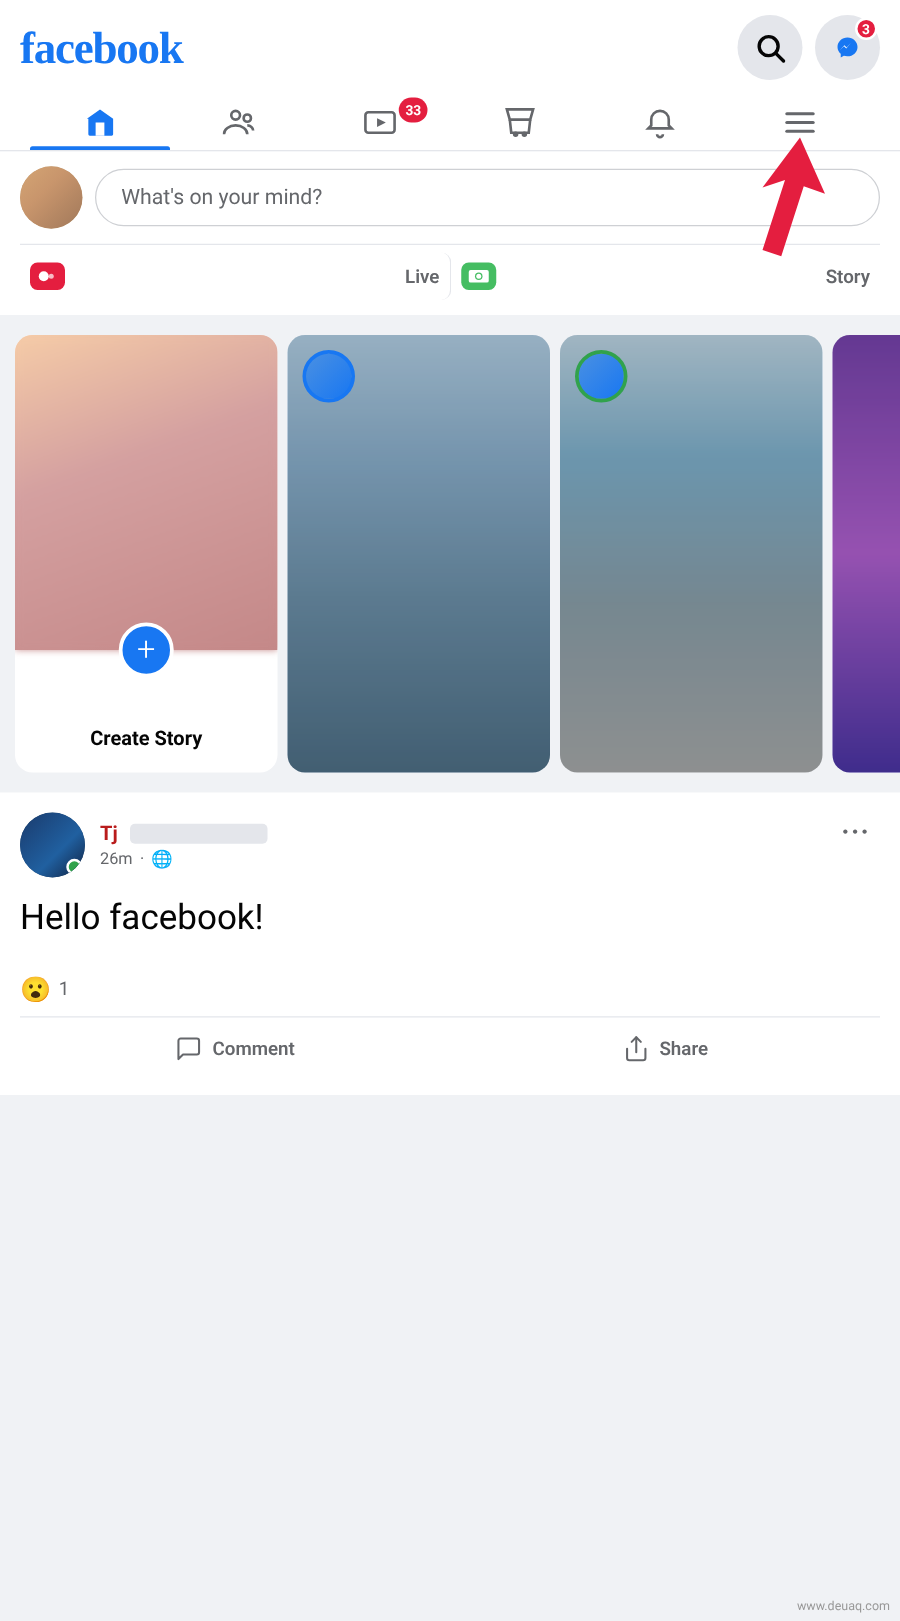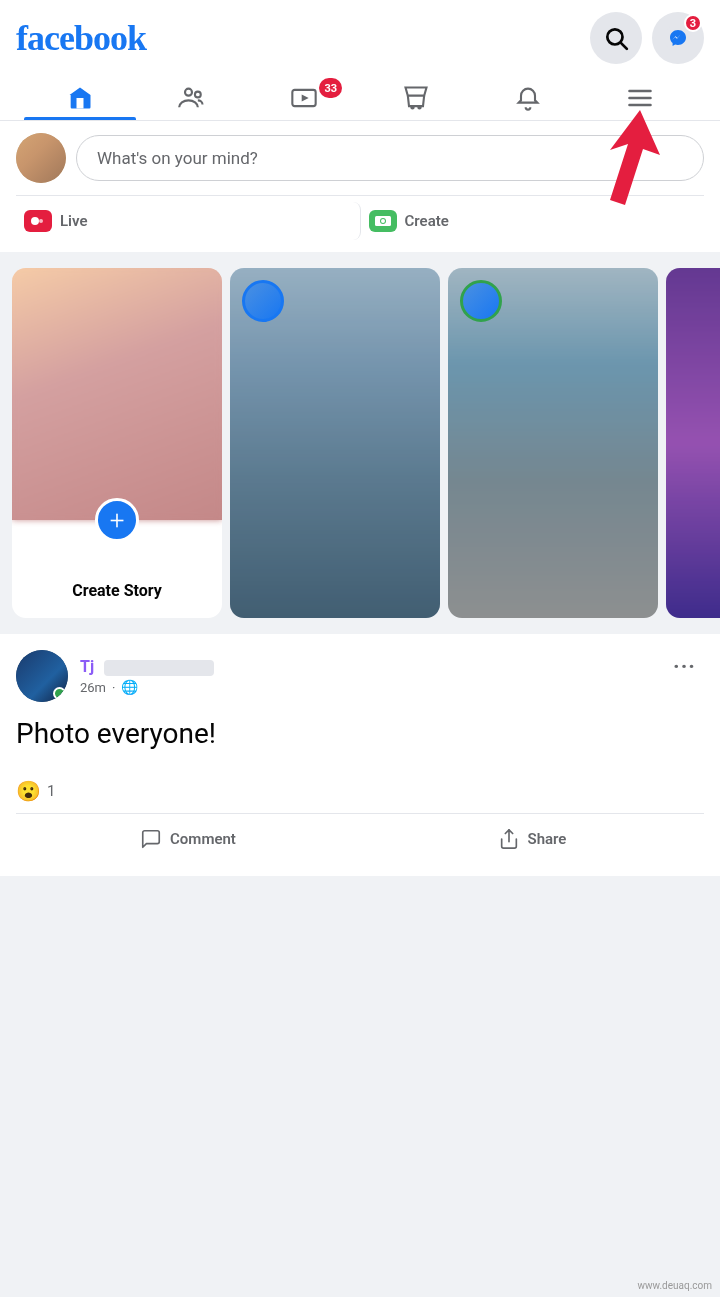--- a/index.html
+++ b/index.html
@@ -153,21 +153,21 @@
     }
     .composer-actions {
       display: flex;
       border-top: 1px solid #e4e6eb;
       padding-top: 6px;
     }
     .composer-action {
       flex: 1;
       display: flex;
       align-items: center;
-      justify-content: flex-start;
+      justify-content: space-between;
       gap: 8px;
       padding: 8px;
       border-radius: 8px;
       cursor: pointer;
       font-size: 15px;
       font-weight: 600;
       color: #65676b;
     }
     .composer-action:not(:last-child) {
       border-right: 1px solid #e4e6eb;
@@ -323,21 +323,21 @@
       right: 2px;
       width: 13px;
       height: 13px;
       border-radius: 50%;
       background: #31a24c;
       border: 2px solid #fff;
     }
     .post-username {
       font-size: 16px;
       font-weight: 700;
-      color: #8b5cf6;
+      color: #b91c1c;
     }
     .post-username-blur {
       display: inline-block;
       width: 110px;
       height: 16px;
       background: #e4e6eb;
       border-radius: 4px;
       margin-left: 6px;
       vertical-align: middle;
     }
@@ -527,21 +527,21 @@
         <span>Live</span>
       </div>
       <div class="composer-action">
         <div class="action-icon-photo">
           <svg width="18" height="14" viewBox="0 0 18 14" fill="white">
             <rect x="1" y="2" width="16" height="10" rx="1.5"></rect>
             <circle cx="9" cy="7" r="3" fill="#45bd62"></circle>
             <circle cx="9" cy="7" r="2" fill="white"></circle>
           </svg>
         </div>
-        <span>Create</span>
+        <span>Story</span>
       </div>
     </div>
   </div>
 
   <div class="stories-section">
     <div class="stories-row">
 
       <div class="story-card story-card-create">
         <div class="story-create-bg">
 
@@ -587,21 +587,21 @@
           <div class="post-meta">
             <span>26m</span>
             <span class="post-meta-dot">·</span>
             <span class="globe-icon">🌐</span>
           </div>
         </div>
       </div>
       <div class="post-more-btn">···</div>
     </div>
 
-    <div class="post-content">Photo everyone!</div>
+    <div class="post-content">Hello facebook!</div>
 
     <div class="post-reactions">
       <span class="reaction-emoji">😮</span>
       <span>1</span>
     </div>
 
     <div class="post-actions">
       <div class="post-action-btn">
         <svg width="22" height="22" viewBox="0 0 24 24" fill="none" stroke="#65676b" stroke-width="1.8" stroke-linecap="round" stroke-linejoin="round">
           <path d="M21 15a2 2 0 01-2 2H7l-4 4V5a2 2 0 012-2h14a2 2 0 012 2z"></path>

